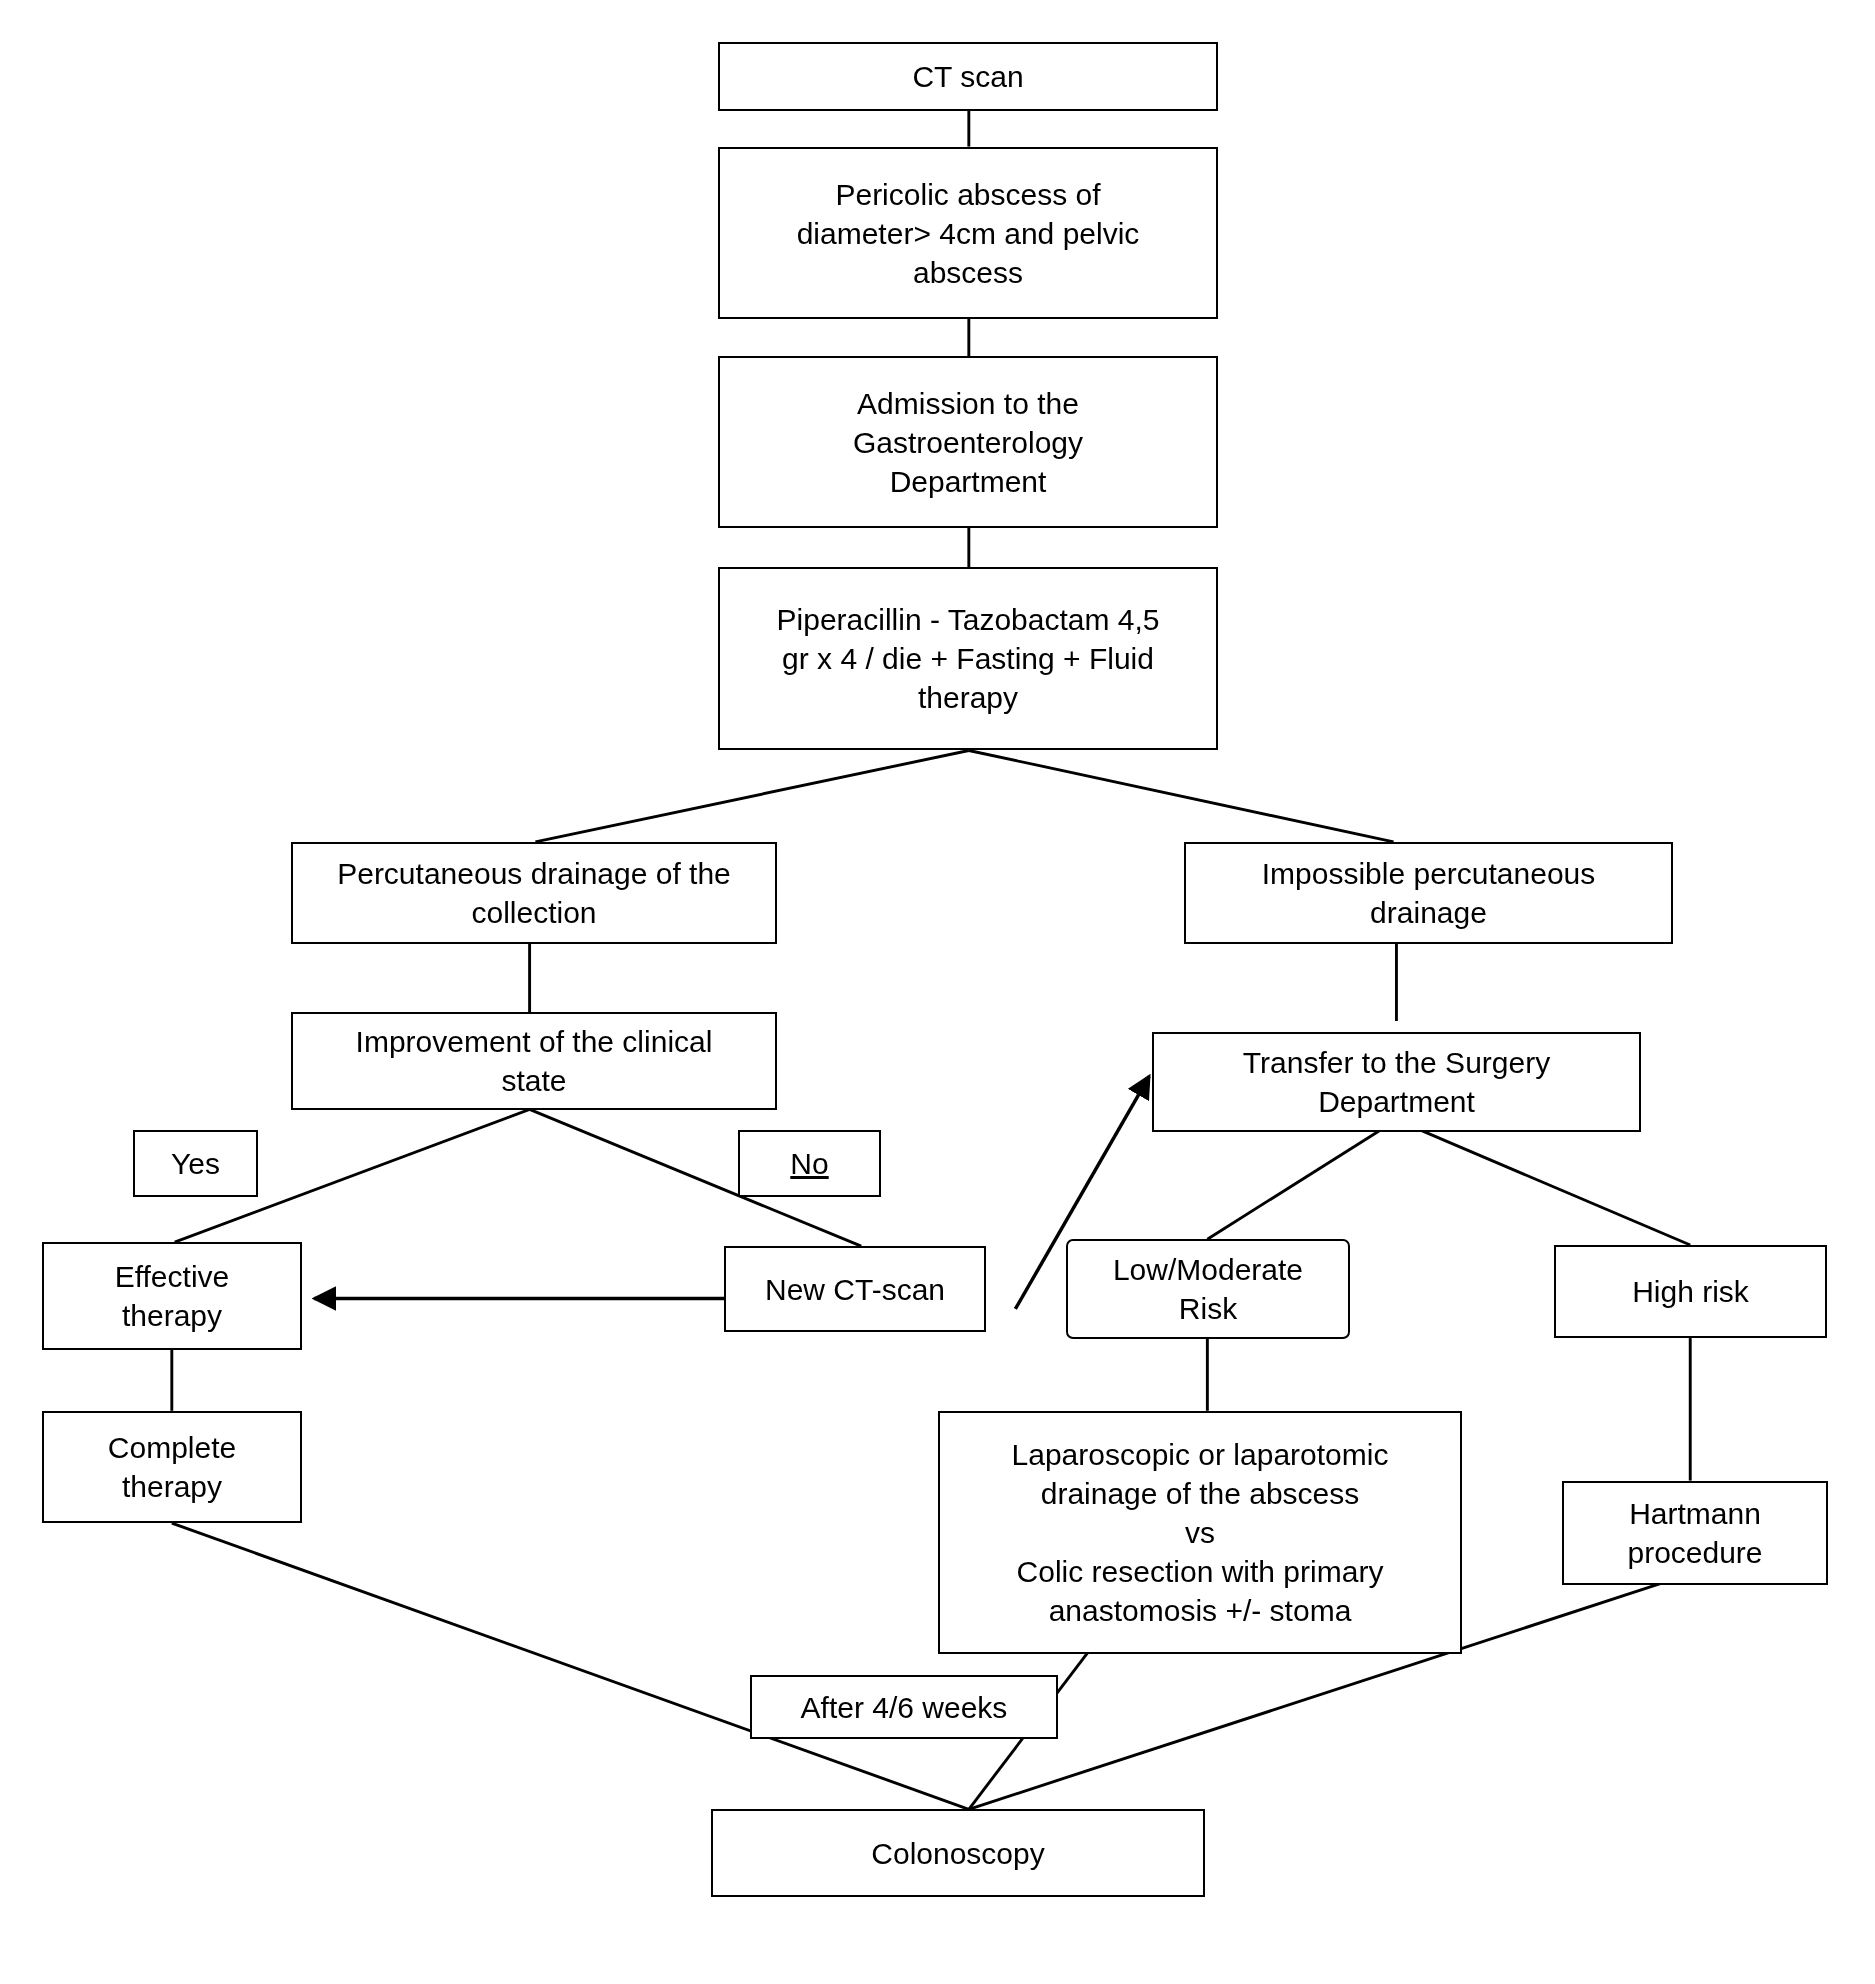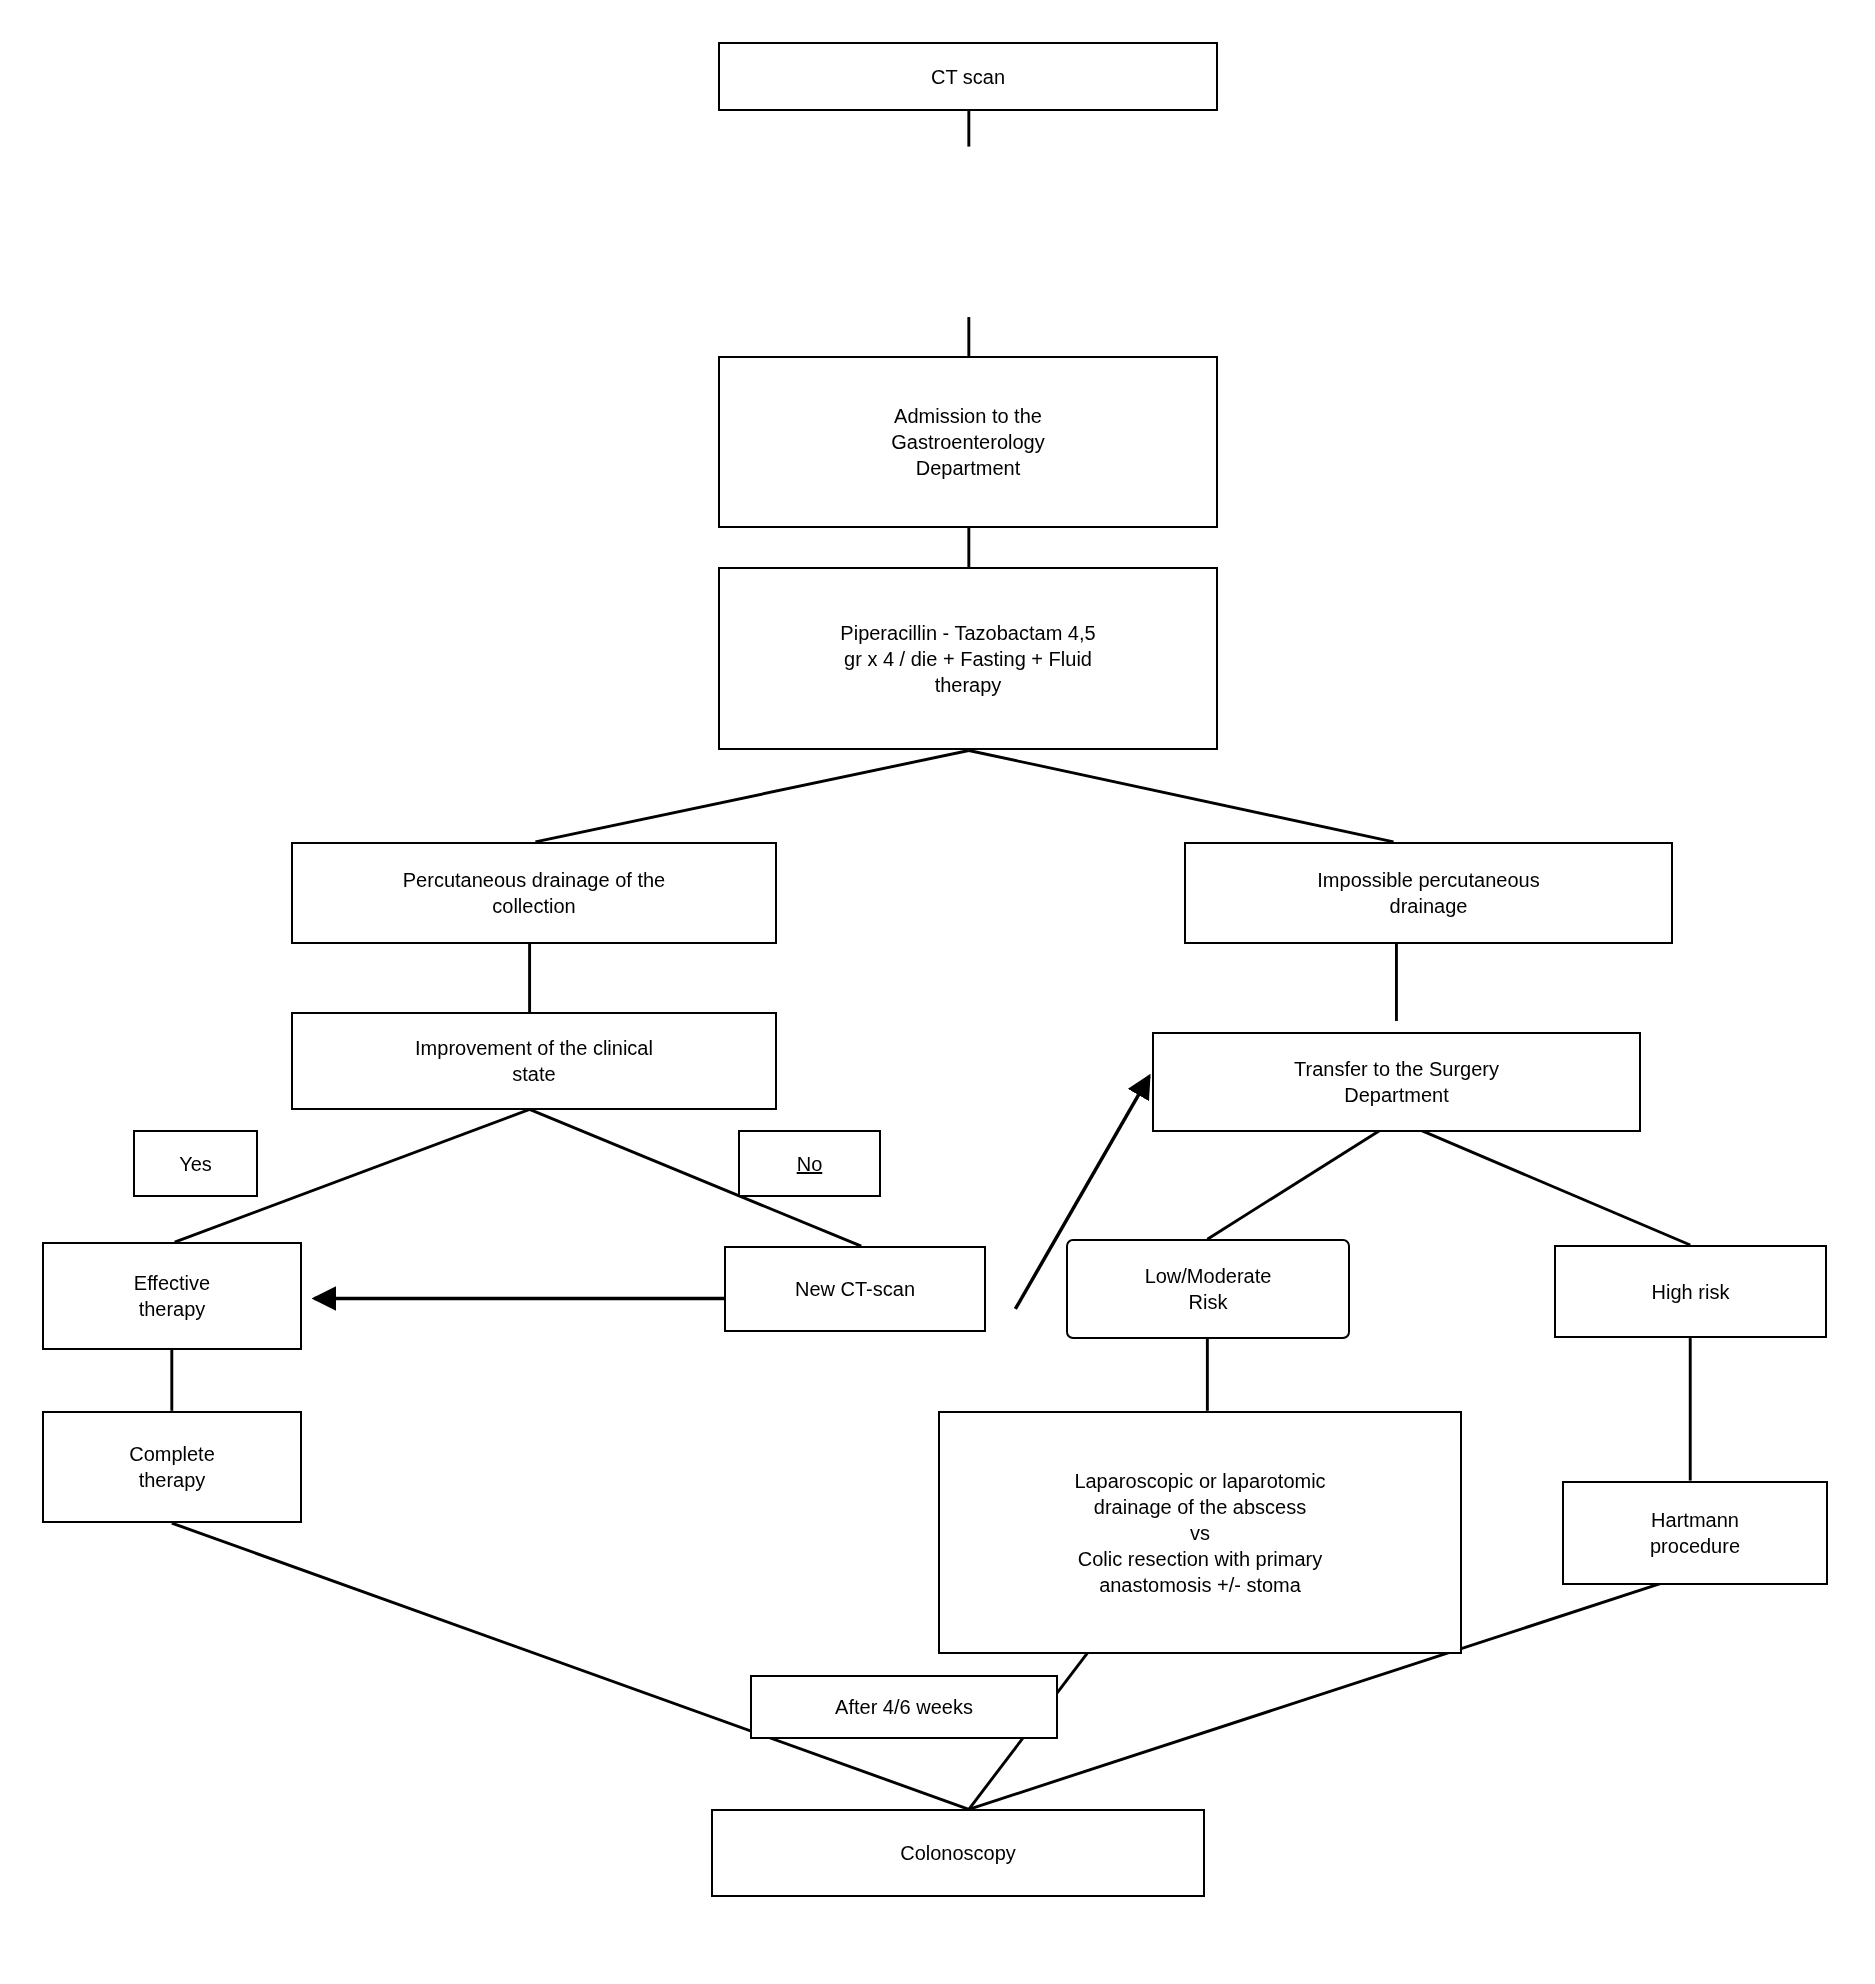--- a/index.html
+++ b/index.html
@@ -28,21 +28,21 @@
     position: absolute;
     box-sizing: border-box;
     border: 2.9px solid #000000;
     background: #ffffff;
     display: flex;
     align-items: center;
     justify-content: center;
     text-align: center;
     color: #000000;
     font-family: "Liberation Sans", sans-serif;
-    font-size: 20px;
+    font-size: 30px;
     line-height: 1.30;
     padding: 2.3px 5.8px;
     z-index: 5;
   }
   .node-label {
     display: block;
     white-space: pre-line;
     width: 100%;
   }
 </style>
@@ -91,20 +91,25 @@
 
     <line x1="1870" y1="2840" x2="1665" y2="3110" stroke="#000000" stroke-width="5"></line>
 
     <line x1="2860" y1="2720" x2="1665" y2="3110" stroke="#000000" stroke-width="5"></line>
   </svg>
 
   <div class="node-box" style="left:718px; top:42px; width:500px; height:69px;">
     <span class="node-label">CT scan</span>
   </div>
 
+  <div class="node-box" style="left:718px; top:147px; width:500px; height:172px;">
+    <span class="node-label">Pericolic abscess of
+diameter&gt; 4cm and pelvic
+abscess</span>
+  </div>
 
   <div class="node-box" style="left:718px; top:356px; width:500px; height:172px;">
     <span class="node-label">Admission to the
 Gastroenterology
 Department</span>
   </div>
 
   <div class="node-box" style="left:718px; top:567px; width:500px; height:183px;">
     <span class="node-label">Piperacillin - Tazobactam 4,5
 gr x 4 / die + Fasting + Fluid

